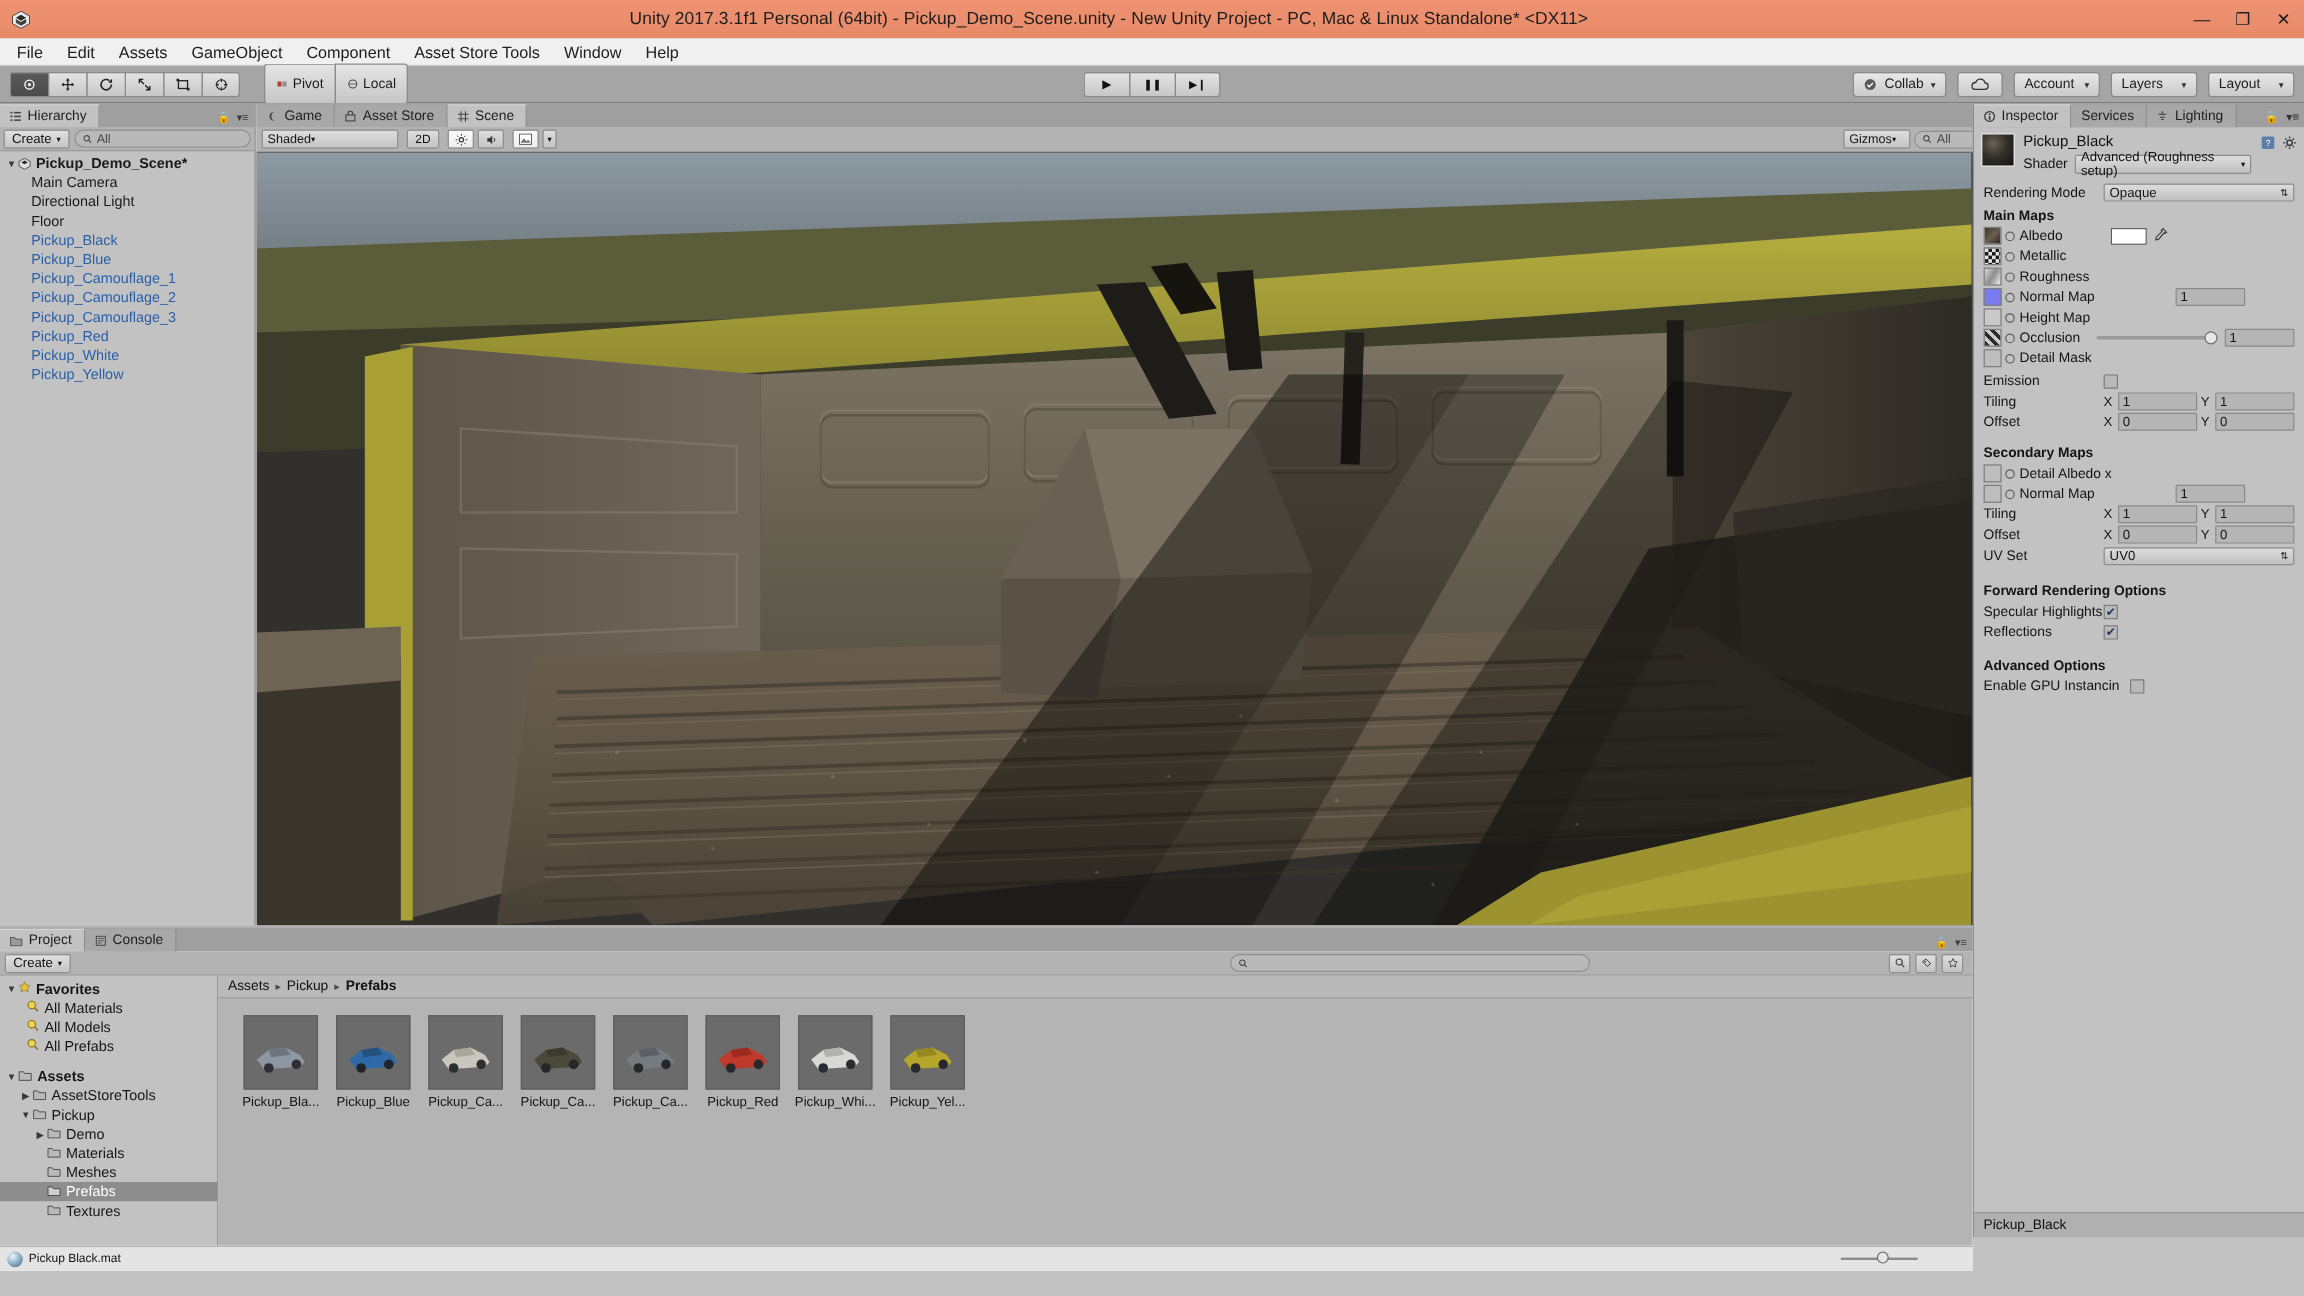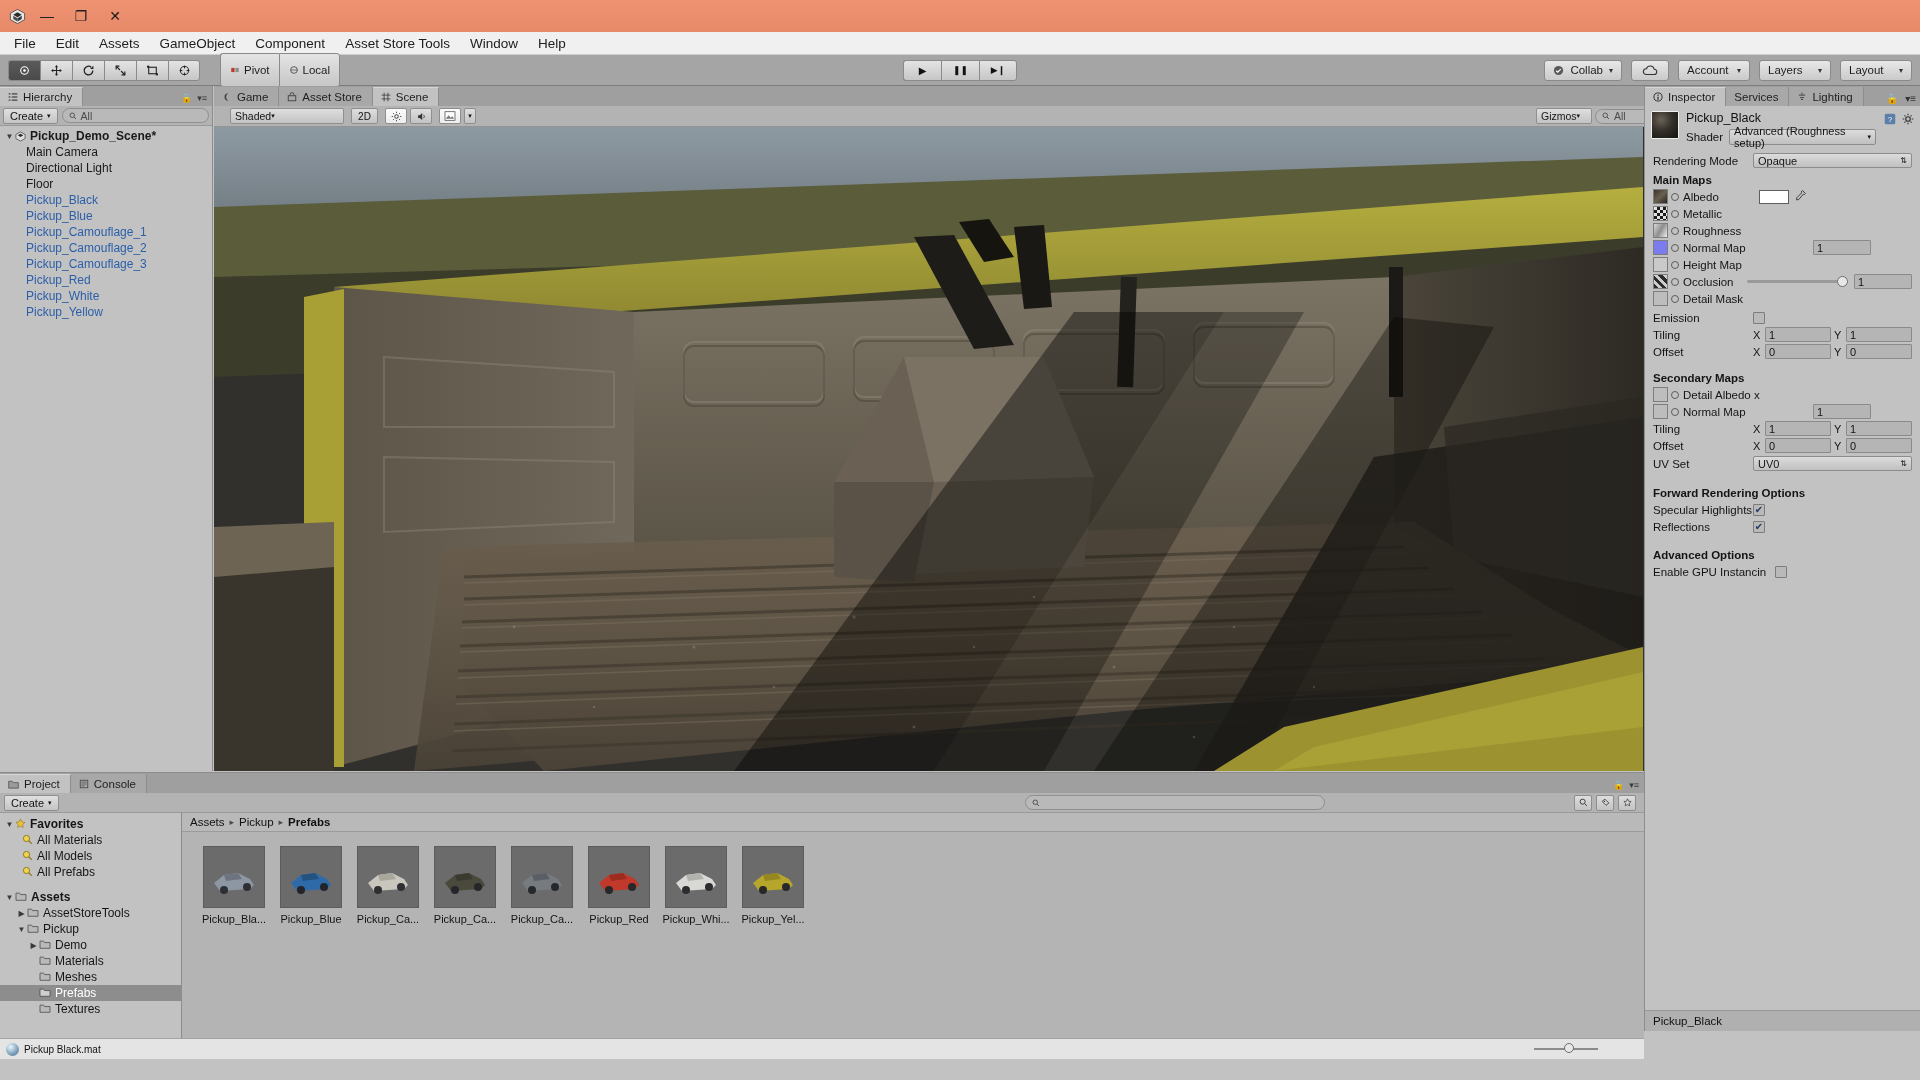--- a/index.html
+++ b/index.html
@@ -140,21 +140,21 @@
     background: #c2c2c2; display: flex; flex-direction: column;
   }
   .scene-tabs { height: 20px; background: #9f9f9f; display: flex; align-items: flex-end; }
   .scene-sub {
     height: 21px; background: #b3b3b3; border-bottom: 1px solid #949494;
     display: flex; align-items: center; padding: 0 4px; gap: 3px; position: relative;
   }
   .dd {
     height: 16px; background: linear-gradient(#dedede,#c3c3c3); border: 1px solid #8e8e8e;
     border-radius: 2px; display: flex; align-items: center; 
-    font-size: 10.5px; padding: 0 4px; color: #151515; margin-left: 12px;
+    font-size: 10.5px; padding: 0 4px; color: #151515;
   }
   .sq-btn {
     height: 16px; min-width: 22px; background: linear-gradient(#dedede,#c3c3c3);
     border: 1px solid #8e8e8e; border-radius: 2px;
     display: flex; align-items: center; justify-content: center; font-size: 10px;
   }
   .sq-btn.on { background: linear-gradient(#fbfbfb,#ededed); }
   .scene-sub-right { position: absolute; right: 4px; display: flex; align-items: center; gap: 3px; }
 
   .viewport { flex: 1; position: relative; overflow: hidden; background: #31302c; }
@@ -295,20 +295,21 @@
 
   <div class="titlebar">
     <div class="win-logo">
       <svg width="17" height="17" viewBox="0 0 24 24">
         <polygon points="12,2 22,7.5 22,16.5 12,22 2,16.5 2,7.5" fill="#e8e8e8" stroke="#333" stroke-width="1"></polygon>
         <polygon points="12,6 18,9.5 12,13 6,9.5" fill="#2b2b2b"></polygon>
         <polygon points="6,11 12,14.5 12,19 6,15.5" fill="#4a4a4a"></polygon>
         <polygon points="18,11 18,15.5 12,19 12,14.5" fill="#3a3a3a"></polygon>
       </svg>
     </div>
+    <div class="title-text">Unity 2017.3.1f1 Personal (64bit) - Pickup_Demo_Scene.unity - New Unity Project - PC, Mac &amp; Linux Standalone* &lt;DX11&gt;</div>
     <div class="win-controls">
       <div class="win-btn">—</div>
       <div class="win-btn">❐</div>
       <div class="win-btn close">✕</div>
     </div>
   </div>
 
   <div class="menubar">
     <div class="menu-item">File</div>
     <div class="menu-item">Edit</div>

